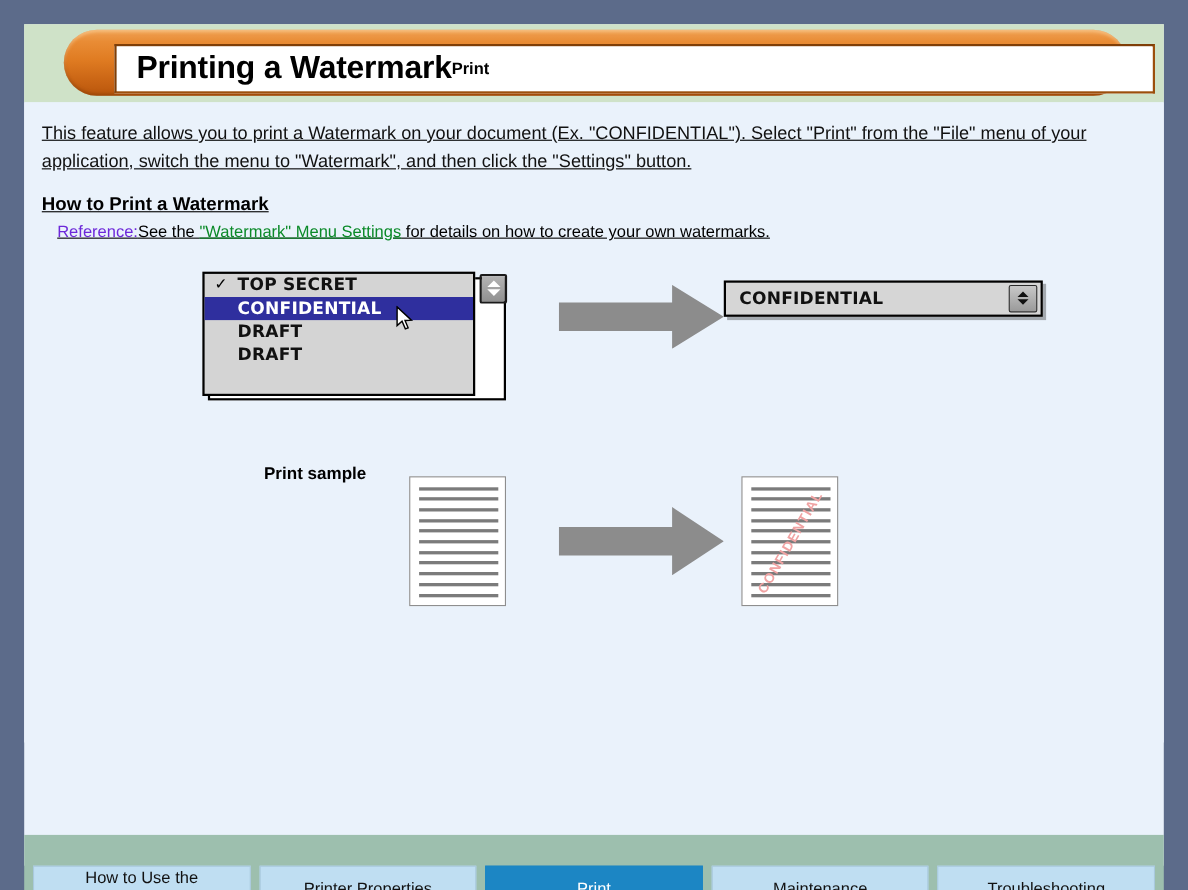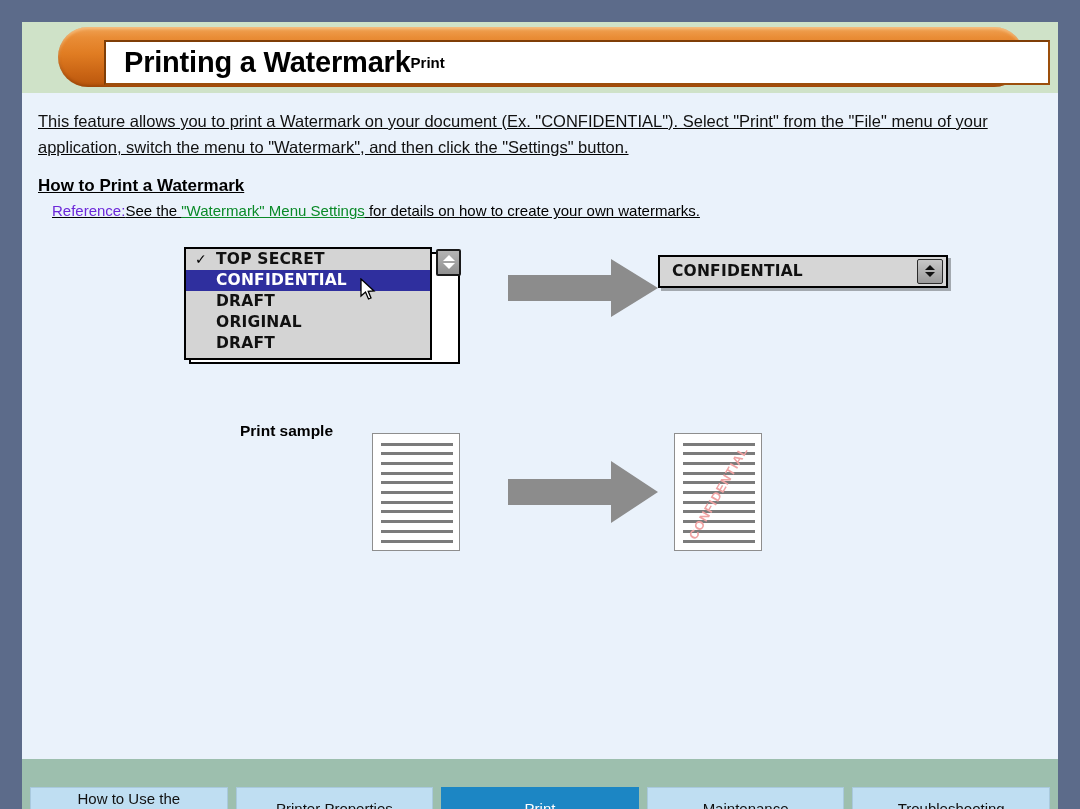--- a/index.html
+++ b/index.html
@@ -247,23 +247,20 @@
             <span class="check">✓</span>
             <span>TOP SECRET</span>
           </div>
           <div class="li sel">
             <span>CONFIDENTIAL</span>
           </div>
           <div class="li">
             <span>DRAFT</span>
           </div>
           <div class="li">
-            <span>ORIGINAL</span>
-          </div>
-          <div class="li">
             <span>DRAFT</span>
           </div>
         </div>
         <div id="spinner">
           <span class="sp-up"></span>
           <span class="sp-dn"></span>
         </div>
         <svg id="cursor" viewBox="0 0 16 24">
           <polygon points="1,1 1,18 5.5,14 8.5,21 11,20 8.2,13.3 14,13" fill="#ffffff" stroke="#000000" stroke-width="1.3"></polygon>
         </svg>

